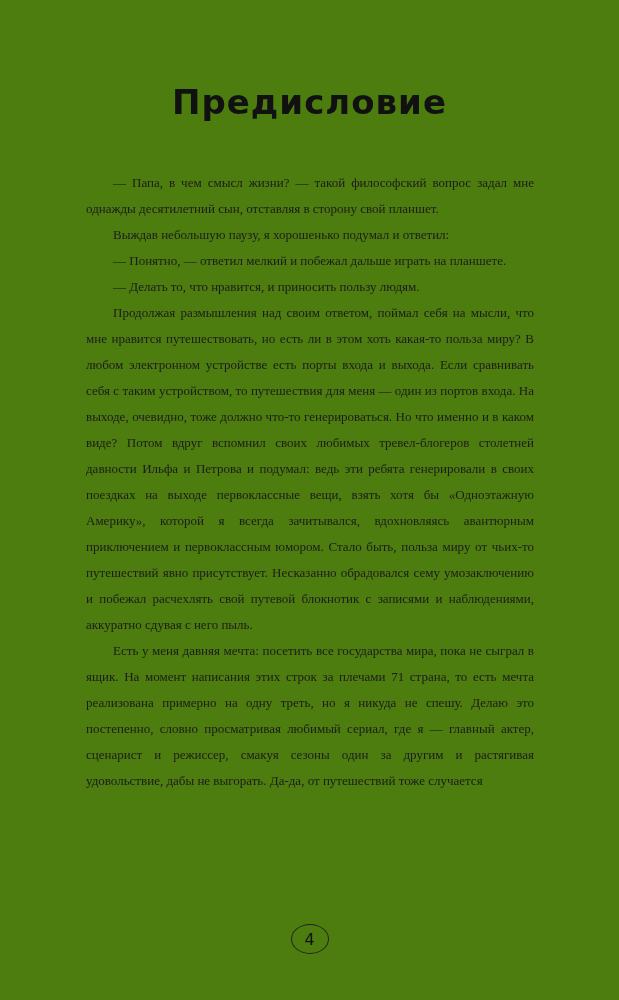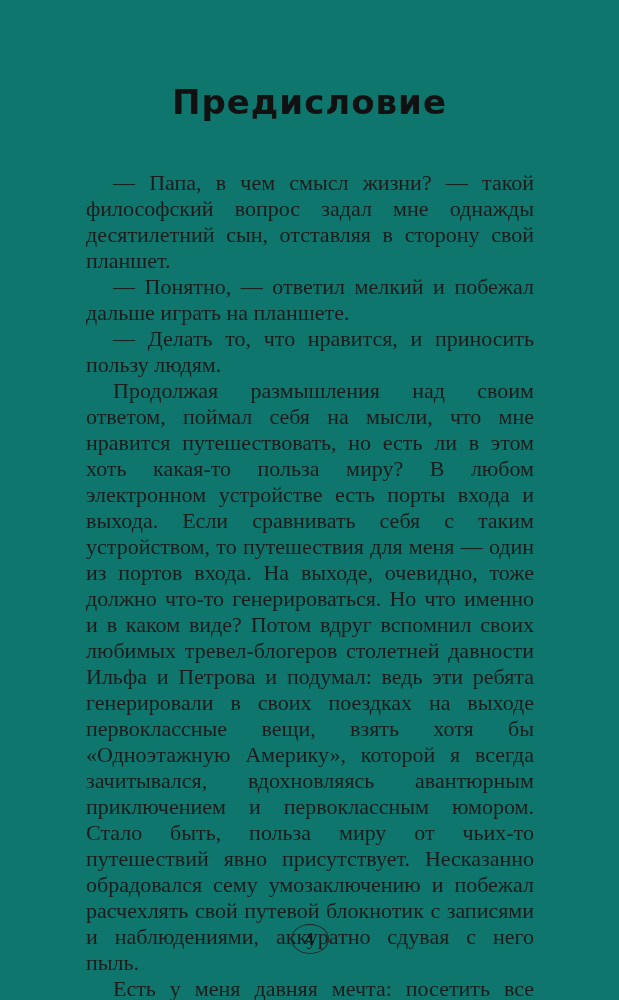--- a/index.html
+++ b/index.html
@@ -4,21 +4,21 @@
 <style>
   html, body {
     margin: 0;
     padding: 0;
     background: #ffffff;
   }
   .page {
     position: relative;
     width: 619px;
     height: 1000px;
-    background: #0f766e;
+    background: #4d7c0f;
     overflow: hidden;
     font-family: "Liberation Serif", "DejaVu Serif", serif;
     color: #1a1a1a;
   }
   .chapter-title {
     position: absolute;
     top: 82px;
     left: 0;
     width: 100%;
     text-align: center;
@@ -32,21 +32,21 @@
     position: absolute;
     top: 170px;
     left: 86px;
     width: 448px;
   }
   .text-block p {
     margin: 0;
     padding: 0;
     text-align: justify;
     text-indent: 27px;
-    font-size: 22px;
+    font-size: 13px;
     line-height: 26px;
     color: #1c1c1c;
   }
   .page-number {
     position: absolute;
     left: 50%;
     top: 924px;
     transform: translateX(-50%);
     width: 38px;
     height: 30px;
@@ -63,20 +63,21 @@
 </style>
 </head>
 <body>
 
 <div class="page">
 
   <div class="chapter-title">Предисловие</div>
 
   <div class="text-block">
     <p>— Папа, в чем смысл жизни? — такой философский вопрос задал мне однажды десятилетний сын, отставляя в сторону свой планшет.</p>
+    <p>Выждав небольшую паузу, я хорошенько подумал и ответил:</p>
     <p>— Понятно, — ответил мелкий и побежал дальше играть на планшете.</p>
     <p>— Делать то, что нравится, и приносить пользу людям.</p>
     <p>Продолжая размышления над своим ответом, поймал себя на мысли, что мне нравится путешествовать, но есть ли в этом хоть какая-то польза миру? В любом электронном устройстве есть порты входа и выхода. Если сравнивать себя с таким устройством, то путешествия для меня — один из портов входа. На выходе, очевидно, тоже должно что-то генерироваться. Но что именно и в каком виде? Потом вдруг вспомнил своих любимых тревел-блогеров столетней давности Ильфа и Петрова и подумал: ведь эти ребята генерировали в своих поездках на выходе первоклассные вещи, взять хотя бы «Одноэтажную Америку», которой я всегда зачитывался, вдохновляясь авантюрным приключением и первоклассным юмором. Стало быть, польза миру от чьих-то путешествий явно присутствует. Несказанно обрадовался сему умозаключению и побежал расчехлять свой путевой блокнотик с записями и наблюдениями, аккуратно сдувая с него пыль.</p>
     <p>Есть у меня давняя мечта: посетить все государства мира, пока не сыграл в ящик. На момент написания этих строк за плечами 71 страна, то есть мечта реализована примерно на одну треть, но я никуда не спешу. Делаю это постепенно, словно просматривая любимый сериал, где я — главный актер, сценарист и режиссер, смакуя сезоны один за другим и растягивая удовольствие, дабы не выгорать. Да-да, от путешествий тоже случается</p>
   </div>
 
   <div class="page-number">
     <span>4</span>
   </div>
 

